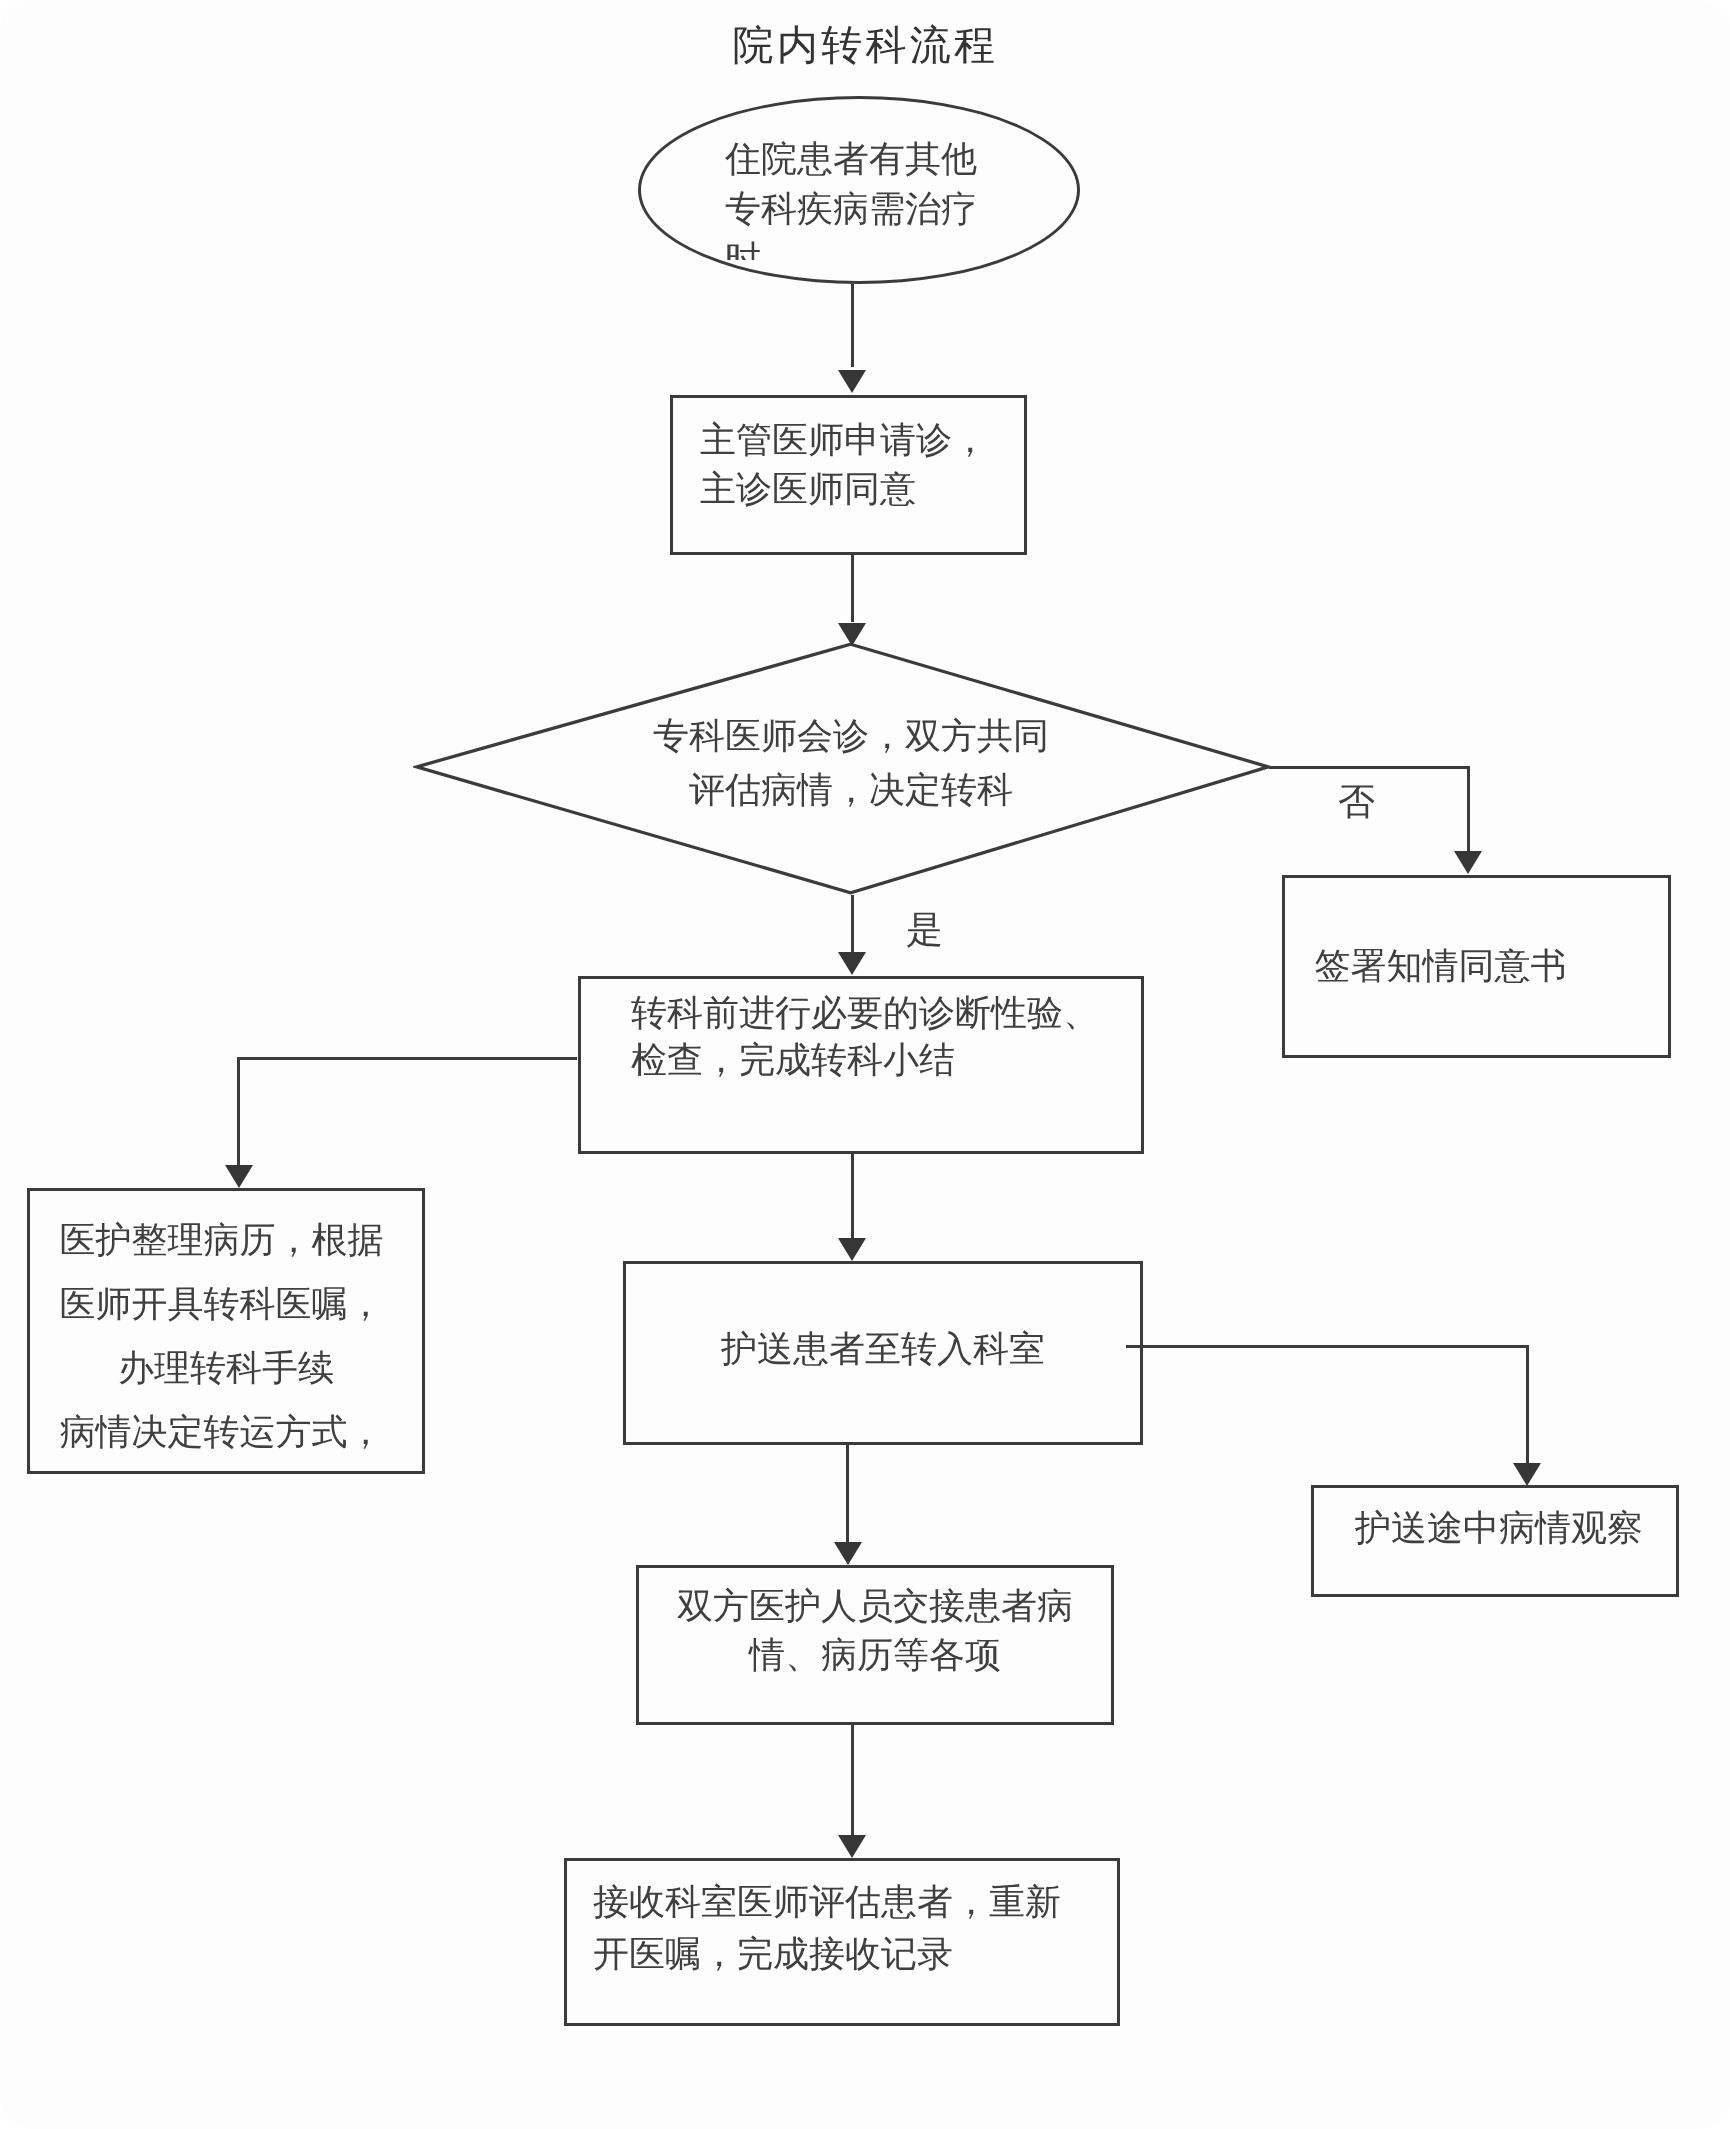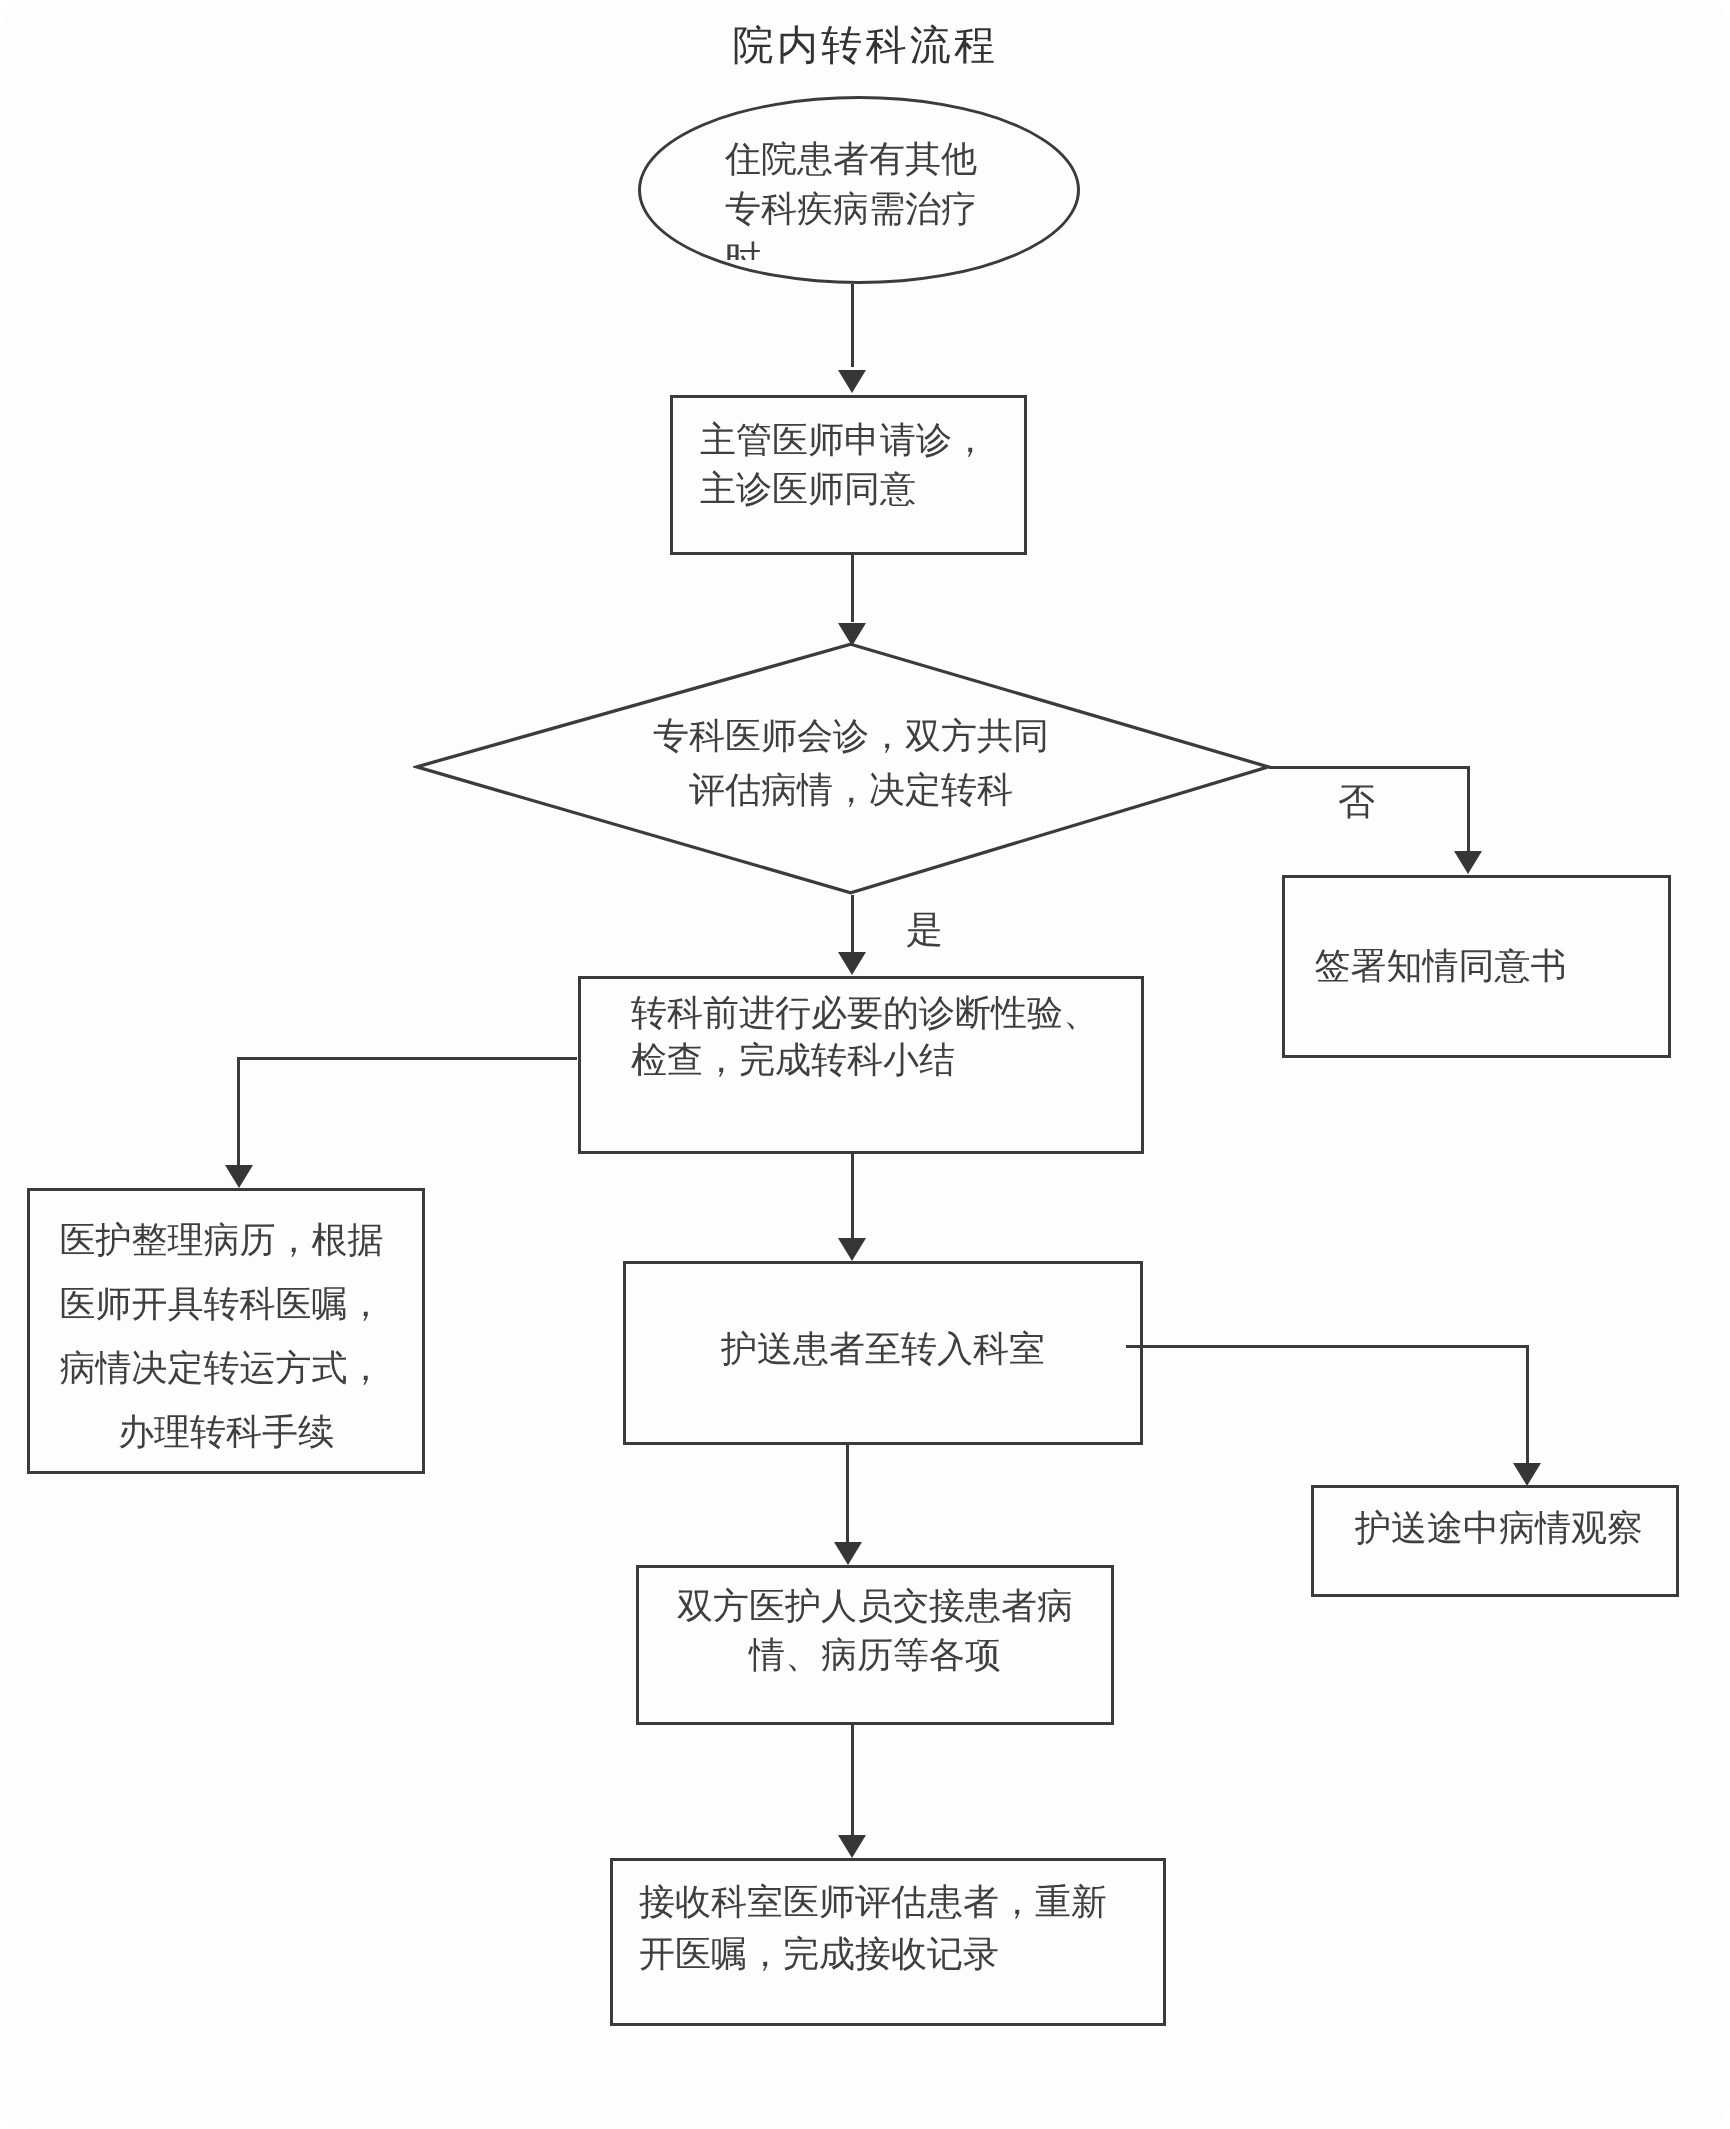--- a/index.html
+++ b/index.html
@@ -108,22 +108,22 @@
   </div>
 
   <div class="hline" style="left:237px;top:1057px;width:340px;height:3.3px;"></div>
   <div class="vline" style="left:237px;top:1057px;width:3.3px;height:108px;"></div>
   <div class="arrowhead" style="left:225px;top:1165px;"></div>
 
   <div class="node" style="left:27px;top:1188px;width:398px;height:286px;">
     <div class="orders-text">
       <span class="line">医护整理病历，根据</span>
       <span class="line">医师开具转科医嘱，</span>
+      <span class="line last">办理转科手续</span>
       <span class="line">病情决定转运方式，</span>
-      <span class="line last">办理转科手续</span>
     </div>
   </div>
 
   <div class="vline" style="left:851px;top:1153px;width:3.3px;height:85px;"></div>
   <div class="arrowhead" style="left:838px;top:1238px;"></div>
 
   <div class="node" style="left:605px;top:1261px;width:520px;height:184px;margin-left:18px;">
     <div class="escort-text">护送患者至转入科室</div>
   </div>
 
@@ -141,21 +141,21 @@
   <div class="node" style="left:636px;top:1565px;width:478px;height:160px;">
     <div class="handover-text">
       <span class="line">双方医护人员交接患者病</span>
       <span class="line">情、病历等各项</span>
     </div>
   </div>
 
   <div class="vline" style="left:851px;top:1725px;width:3.3px;height:110px;"></div>
   <div class="arrowhead" style="left:838px;top:1835px;"></div>
 
-  <div class="node" style="left:610px;top:1858px;width:556px;height:168px;">
+  <div class="node" style="left:564px;top:1858px;width:556px;height:168px;">
     <div class="receive-text">
       <span class="line">接收科室医师评估患者，重新</span>
       <span class="line">开医嘱，完成接收记录</span>
     </div>
   </div>
 
 </div>
 
 
 </body></html>

